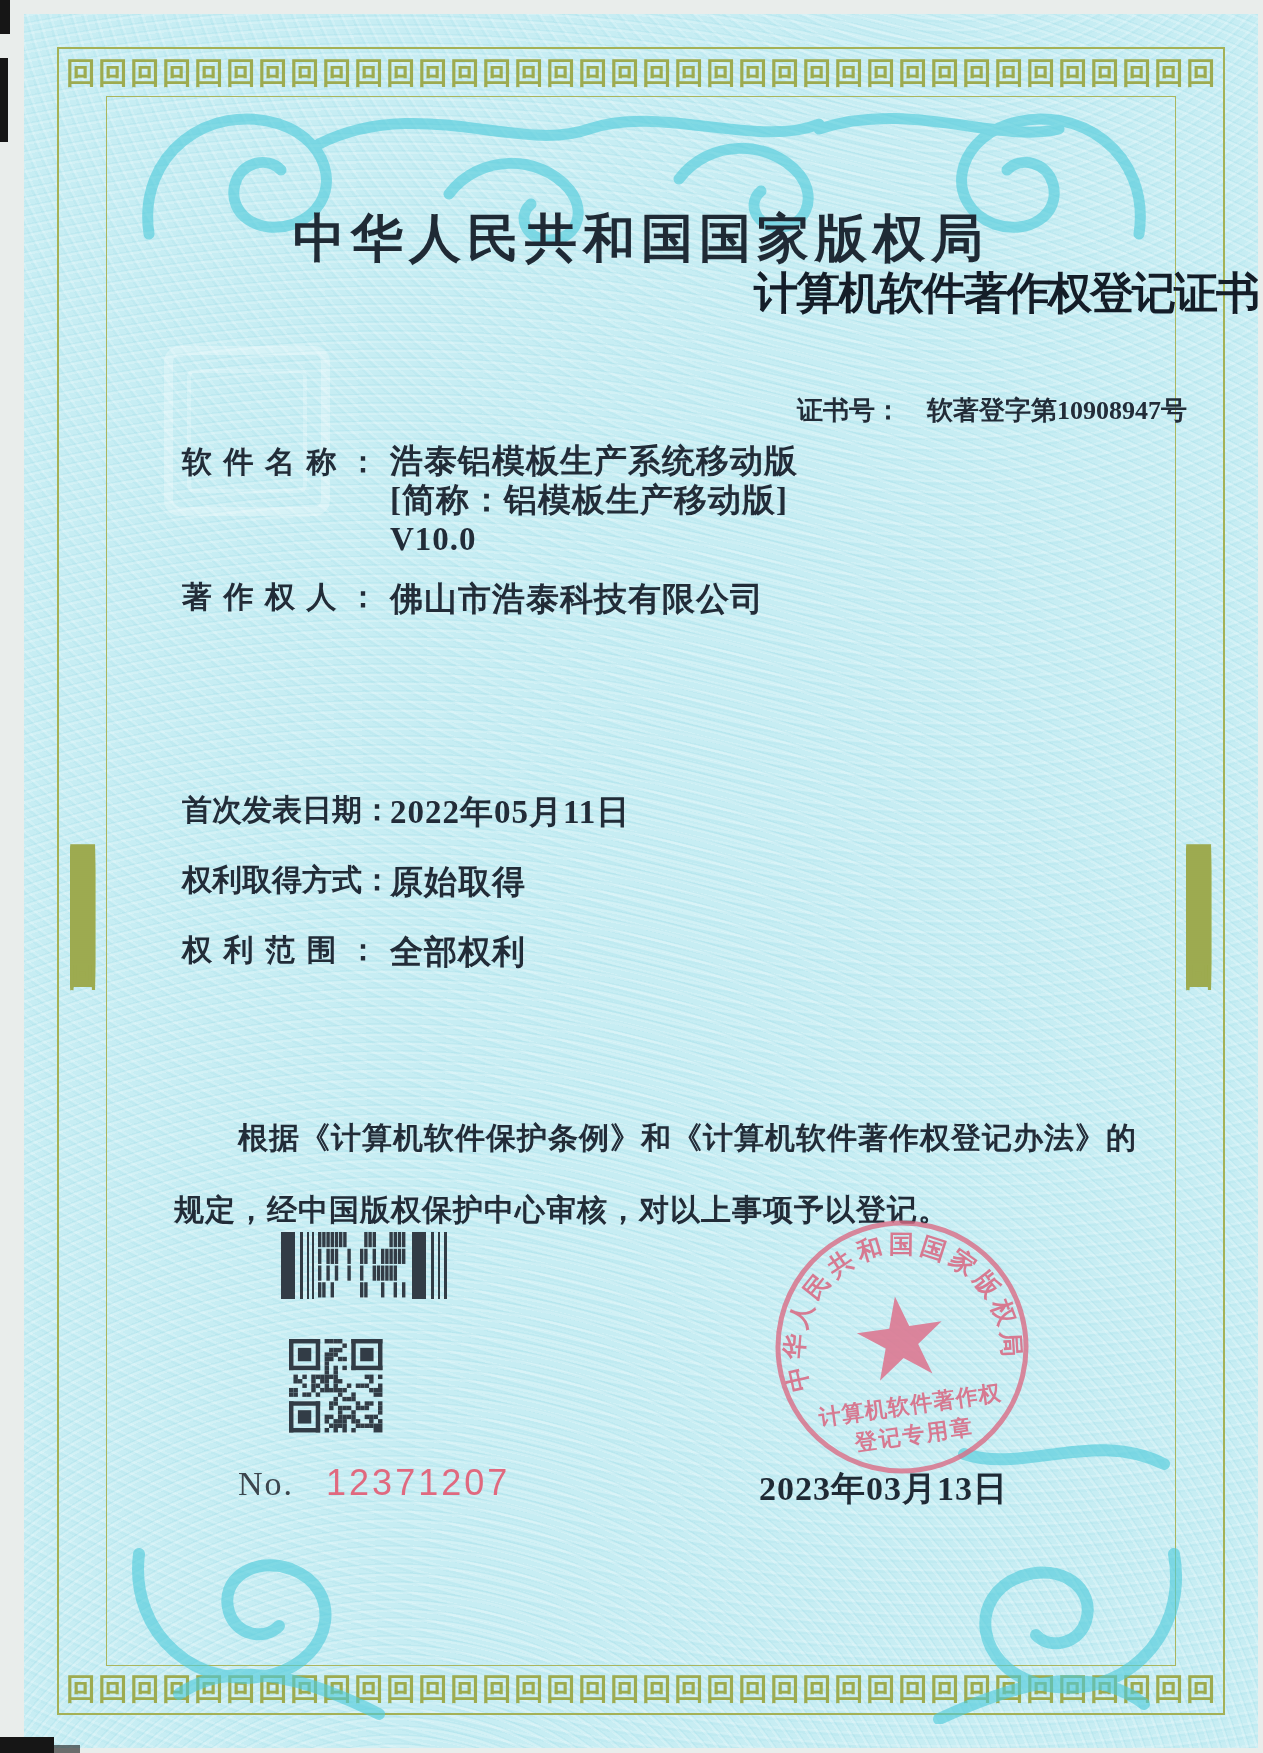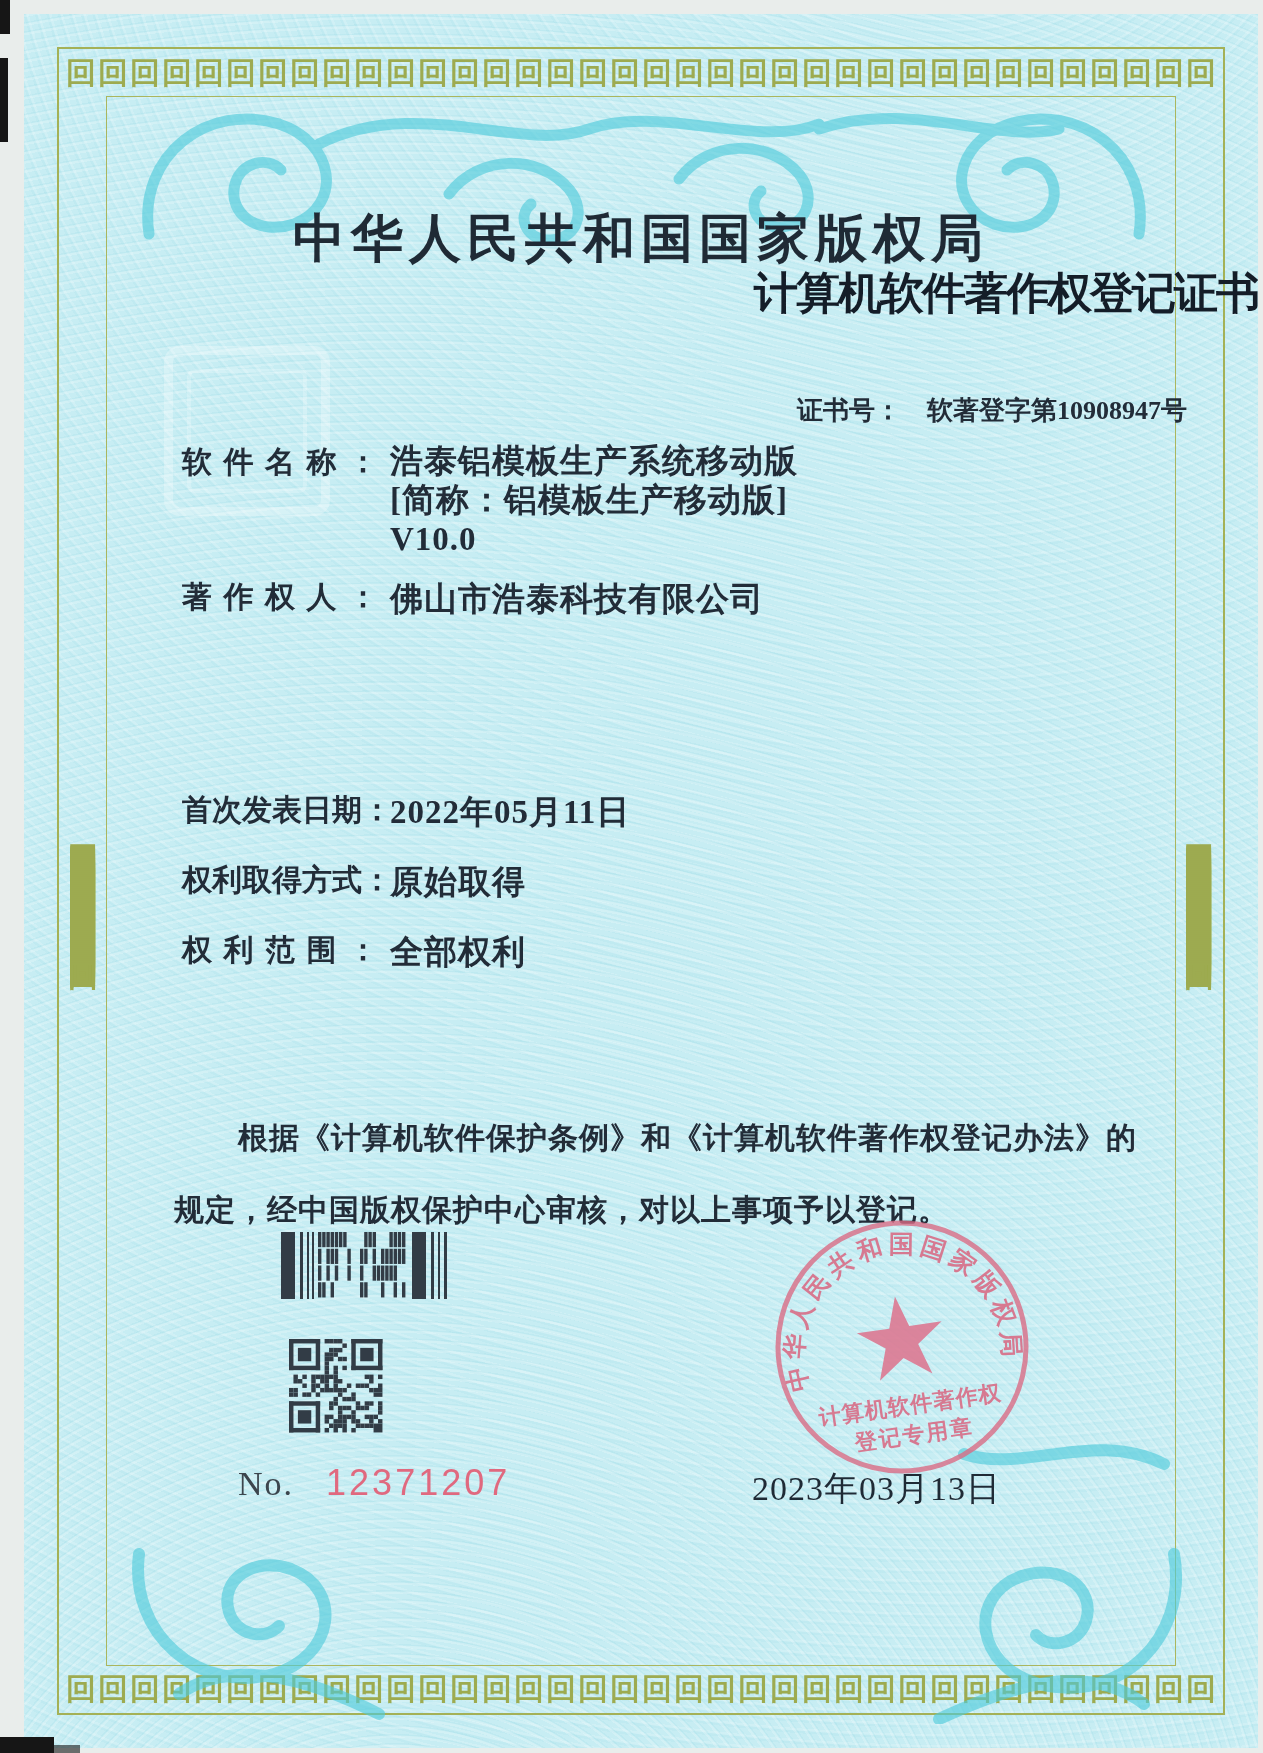--- a/index.html
+++ b/index.html
@@ -36,22 +36,22 @@
   .row .lab{display:inline-block;width:196px;font-size:30px;text-align:justify;text-align-last:justify;vertical-align:top;}
   .row .val{display:inline-block;margin-left:8px;font-size:33px;letter-spacing:1px;vertical-align:top;}
   .name-lines{display:inline-block;margin-left:8px;font-size:33px;letter-spacing:1px;vertical-align:top;line-height:39px;}
   .stmt{position:absolute;color:#222c38;font-weight:bold;font-size:30px;letter-spacing:1px;white-space:nowrap;margin-top:40px;}
   
   .barcode{position:absolute;left:257px;top:1218px;}
   .qrcode{position:absolute;left:265px;top:1325px;}
   .serial{position:absolute;left:214px;top:1448px;white-space:nowrap;}
   .serial .pfx{font-size:34px;color:#3c454d;letter-spacing:2px;}
   .serial .num{font-size:36px;color:#e0697f;font-family:Liberation Sans, sans-serif;letter-spacing:3px;margin-left:28px;}
-  .issue-date{position:absolute;left:697px;top:1452px;width:280px;text-align:right;
-     font-size:34px;font-weight:normal;color:#1f2a35;letter-spacing:1px;}
+  .issue-date{position:absolute;left:735px;top:1452px;width:280px;text-align:left;
+     font-size:34px;font-weight:bold;color:#1f2a35;letter-spacing:1px;}
   
   .seal{position:absolute;left:748px;top:1203px;width:260px;height:260px;transform:rotate(-8deg);opacity:.88;}
   
   .watermark{position:absolute;left:140px;top:332px;width:148px;height:152px;border:9px solid rgba(255,255,255,.45);
      border-radius:16px;opacity:.6;}
   .watermark:after{content:"";position:absolute;left:14px;top:14px;right:14px;bottom:14px;
      border:4px solid rgba(255,255,255,.35);border-radius:8px;}
   
   .artifact{position:absolute;background:#161616;}
 </style>

